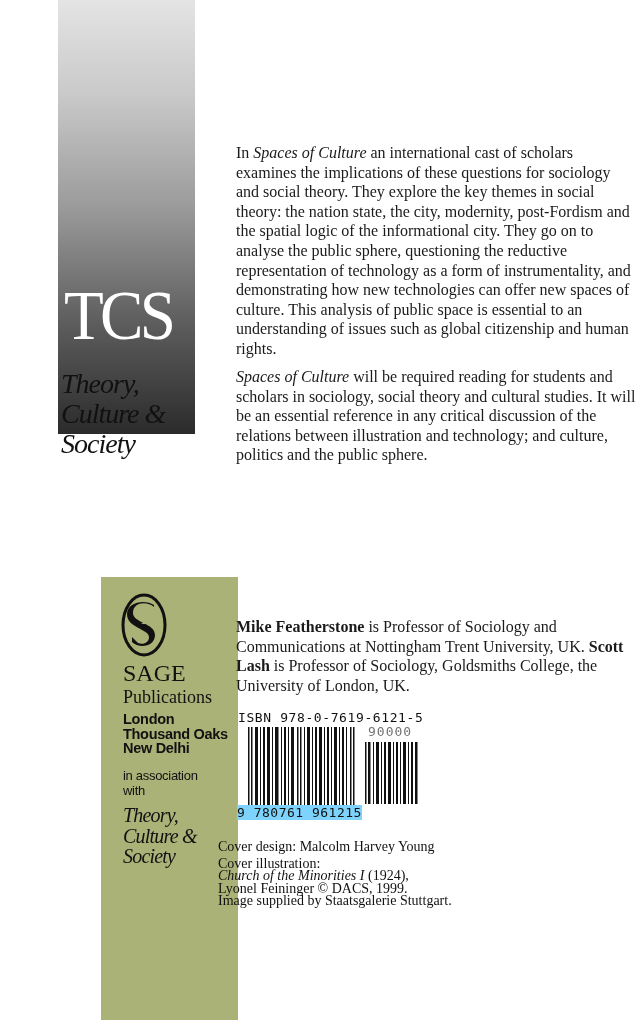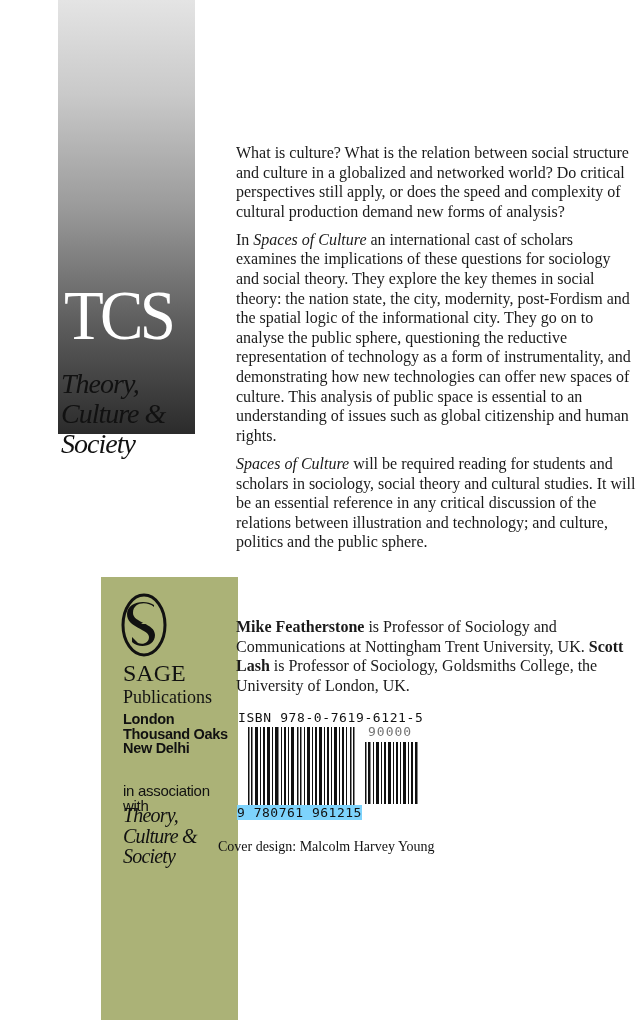--- a/index.html
+++ b/index.html
@@ -11,21 +11,21 @@
        letter-spacing:-4px;transform:scaleX(0.93);transform-origin:left top;}
   .series-title{position:absolute;left:61px;top:369px;font-style:italic;font-size:28px;line-height:30px;
        color:#111;letter-spacing:-1px;}
   .series-title div{white-space:nowrap;}
   .green-block{position:absolute;left:58px;top:577px;width:137px;height:443px;background:#abb277;margin-left:43px;}
   .sage-logo{position:absolute;left:20px;top:16px;width:46px;height:64px;}
   .sage-name{position:absolute;left:22px;top:84px;font-size:24px;line-height:24px;color:#111;}
   .sage-pub{position:absolute;left:22px;top:110px;font-size:18px;line-height:20px;color:#111;}
   .sage-cities{position:absolute;left:22px;top:135px;font-size:14.5px;line-height:14.5px;color:#111;
        font-family:"Liberation Sans","DejaVu Sans",sans-serif;letter-spacing:-0.3px;font-weight:bold;}
-  .sage-assoc{position:absolute;left:22px;top:206px;font-size:15px;line-height:15px;color:#111;
+  .sage-assoc{position:absolute;left:22px;top:191px;font-size:13px;line-height:15px;color:#111;
        font-family:"Liberation Sans","DejaVu Sans",sans-serif;letter-spacing:-0.3px;}
   .sage-tcs{position:absolute;left:22px;top:228px;font-size:20px;line-height:20.5px;font-style:italic;color:#111;letter-spacing:-0.8px;}
   .body-text{position:absolute;left:236px;top:143px;width:400px;font-size:16px;line-height:19.6px;color:#1a1a1a;}
   .body-text p{margin:0 0 8.5px 0;}
   .authors{position:absolute;left:236px;top:617px;width:400px;font-size:16px;line-height:19.6px;}
   .isbn-label{position:absolute;left:238px;top:710px;font-family:"DejaVu Sans Mono","Liberation Mono",monospace;
        font-size:13px;letter-spacing:0.6px;color:#111;}
   .addon-digits{position:absolute;left:368px;top:724px;font-family:"DejaVu Sans Mono","Liberation Mono",monospace;
        font-size:13px;letter-spacing:1px;color:#737373;}
   .barcode-main{position:absolute;left:248px;top:727px;width:107px;height:86px;}
@@ -66,21 +66,20 @@
     <div>with</div>
   </div>
   <div class="sage-tcs">
     <div>Theory,</div>
     <div>Culture &amp;</div>
     <div>Society</div>
   </div>
 </div>
 
 <div class="body-text">
-  <p>What is culture? What is the relation between social structure and culture in a globalized and networked world? Do critical perspectives still apply, or does the speed and complexity of cultural production demand new forms of analysis?</p>
   <p><span>In </span><i>Spaces of Culture</i><span> an international cast of scholars examines the implications of these questions for sociology and social theory. They explore the key themes in social theory: the nation state, the city, modernity, post-Fordism and the spatial logic of the informational city. They go on to analyse the public sphere, questioning the reductive representation of technology as a form of instrumentality, and demonstrating how new technologies can offer new spaces of culture. This analysis of public space is essential to an understanding of issues such as global citizenship and human rights.</span></p>
   <p><i>Spaces of Culture</i><span> will be required reading for students and scholars in sociology, social theory and cultural studies. It will be an essential reference in any critical discussion of the relations between illustration and technology; and culture, politics and the public sphere.</span></p>
 </div>
 
 <div class="authors">
   <b>Mike Featherstone</b><span> is Professor of Sociology and Communications at Nottingham Trent University, UK. </span><b>Scott Lash</b><span> is Professor of Sociology, Goldsmiths College, the University of London, UK.</span>
 </div>
 
 <div class="isbn-label">ISBN 978-0-7619-6121-5</div>
 <div class="addon-digits">90000</div>
@@ -134,13 +133,19 @@
       <rect x="43" y="0" width="1" height="62"></rect>
     <rect x="46" y="0" width="2" height="62"></rect>
       <rect x="50" y="0" width="2.5" height="62"></rect>
   </g>
 </svg>
 
 <div class="ean-digits">9 780761 961215</div>
 
 <div class="credits">
   <p>Cover design: Malcolm Harvey Young</p>
+  <p>
+    <span>Cover illustration:</span><br>
+    <i>Church of the Minorities I</i><span> (1924),</span><br>
+    <span>Lyonel Feininger © DACS, 1999.</span><br>
+    <span>Image supplied by Staatsgalerie Stuttgart.</span>
+  </p>
 </div>
 
 </body></html>

